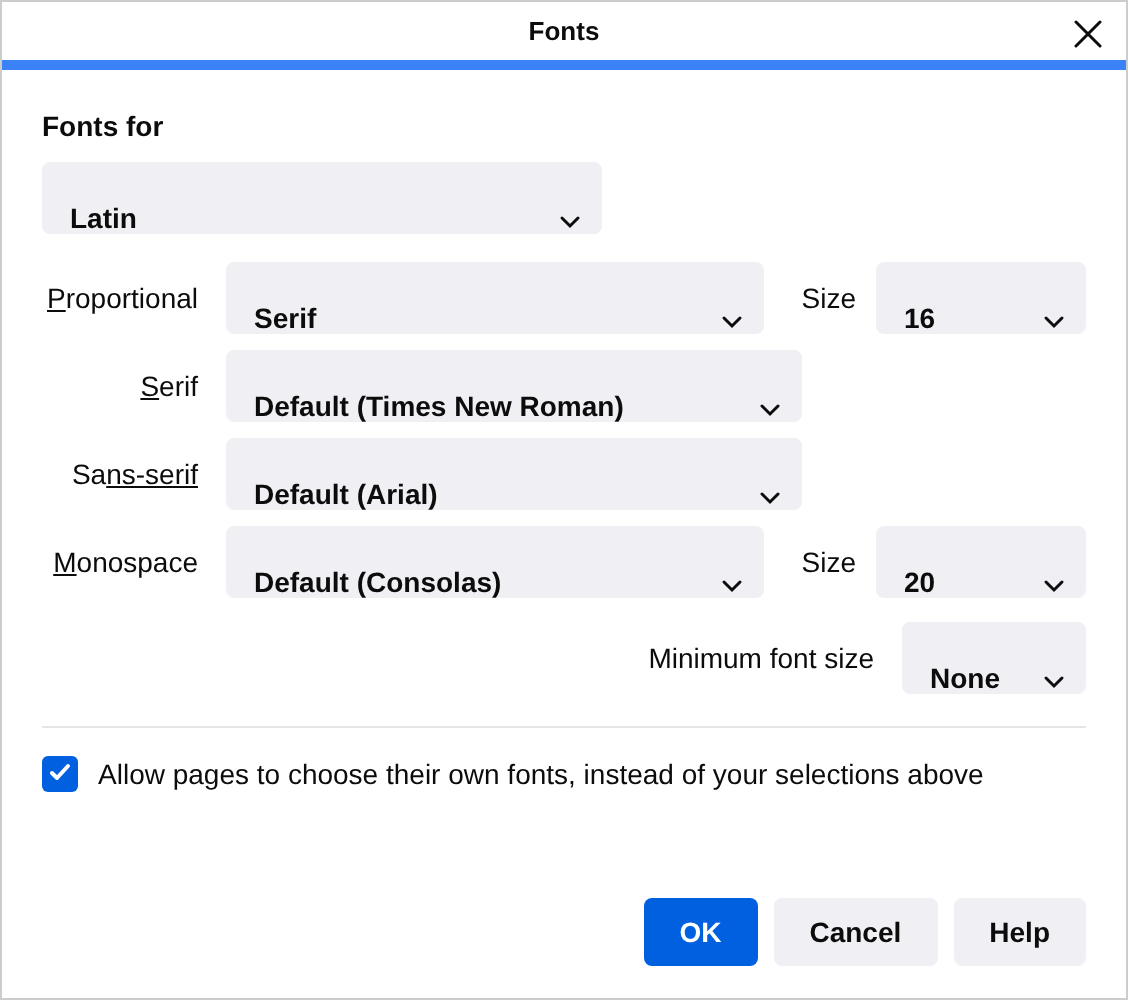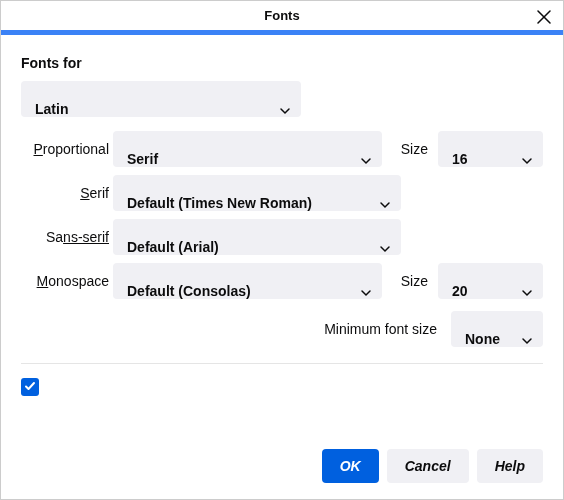--- a/index.html
+++ b/index.html
@@ -74,21 +74,21 @@
   }
   .row {
     display: flex;
     align-items: center;
     margin-bottom: 8px;
   }
   .row-label {
     width: 92px;
     min-width: 92px;
     text-align: right;
-    padding-right: 4px;
+    padding-right: 14px;
     font-size: 14px;
   }
   .row-label .underline { text-decoration: underline; }
   .font-select { flex: 1; min-width: 0; }
   .size-label {
     width: 56px;
     text-align: right;
     padding-right: 10px;
     font-size: 14px;
   }
@@ -140,21 +140,20 @@
     padding: 16px 18px;
     border: none;
     border-radius: 4px;
     font-size: 14px;
     font-weight: 600;
     cursor: pointer;
     background: #f0f0f4;
     color: #0c0c0d;
     display: flex;
     align-items: center;
-    font-style: italic;
   }
   .btn.primary {
     background: #0060df;
     color: #fff;
   }
 </style>
 </head>
 <body>
 
 <div class="titlebar">
@@ -263,20 +262,21 @@
   </div>
 
   <hr>
 
   <div class="checkbox-row">
     <div class="checkbox">
       <span><svg viewBox="0 0 12 12" fill="none" stroke="#fff" stroke-width="2" stroke-linecap="round" stroke-linejoin="round">
             <polyline points="2,6.5 4.5,9 10,3"></polyline>
           </svg></span>
     </div>
+    <div class="checkbox-label"><span class="underline">A</span><span>llow pages to choose their own fonts, instead of your selections above</span></div>
   </div>
 
 </div>
 
 <div class="footer">
   <button class="btn primary">OK</button>
   <button class="btn">Cancel</button>
   <button class="btn">
       <span class="underline">H</span>
       <span>elp</span>

